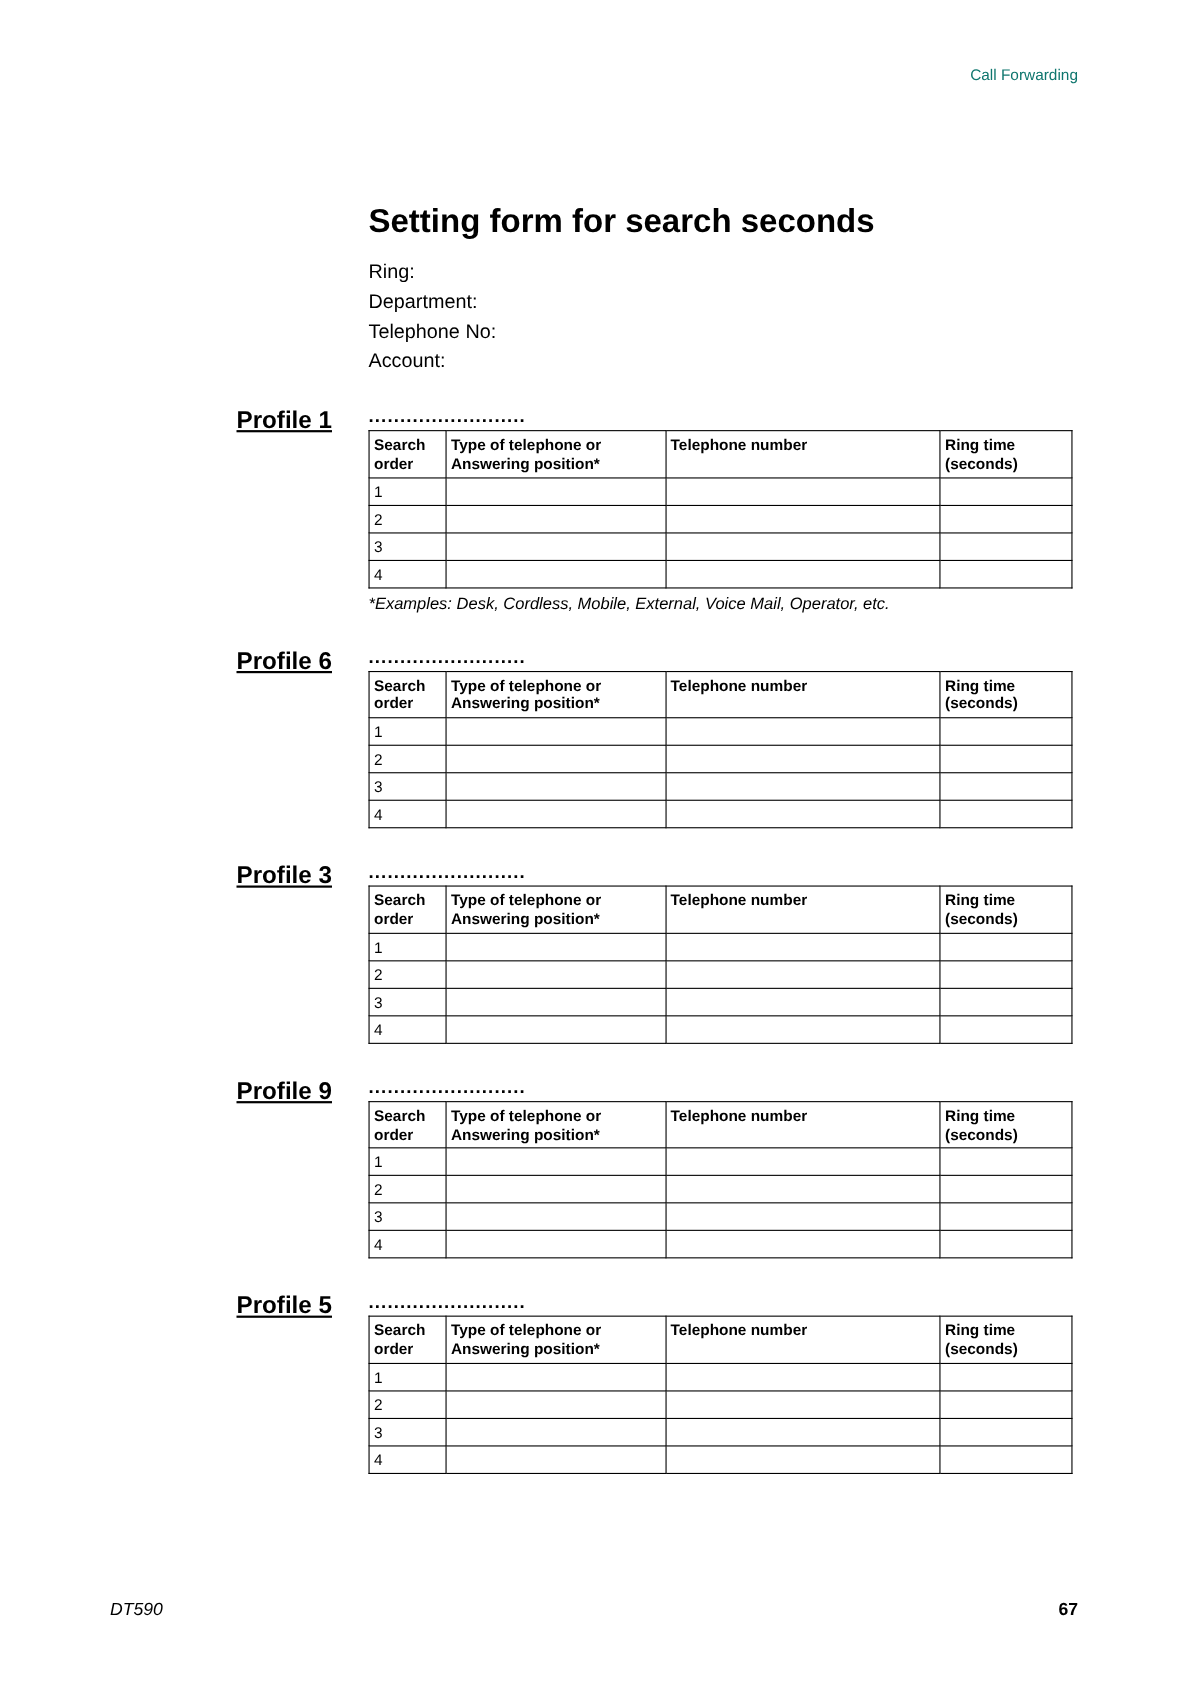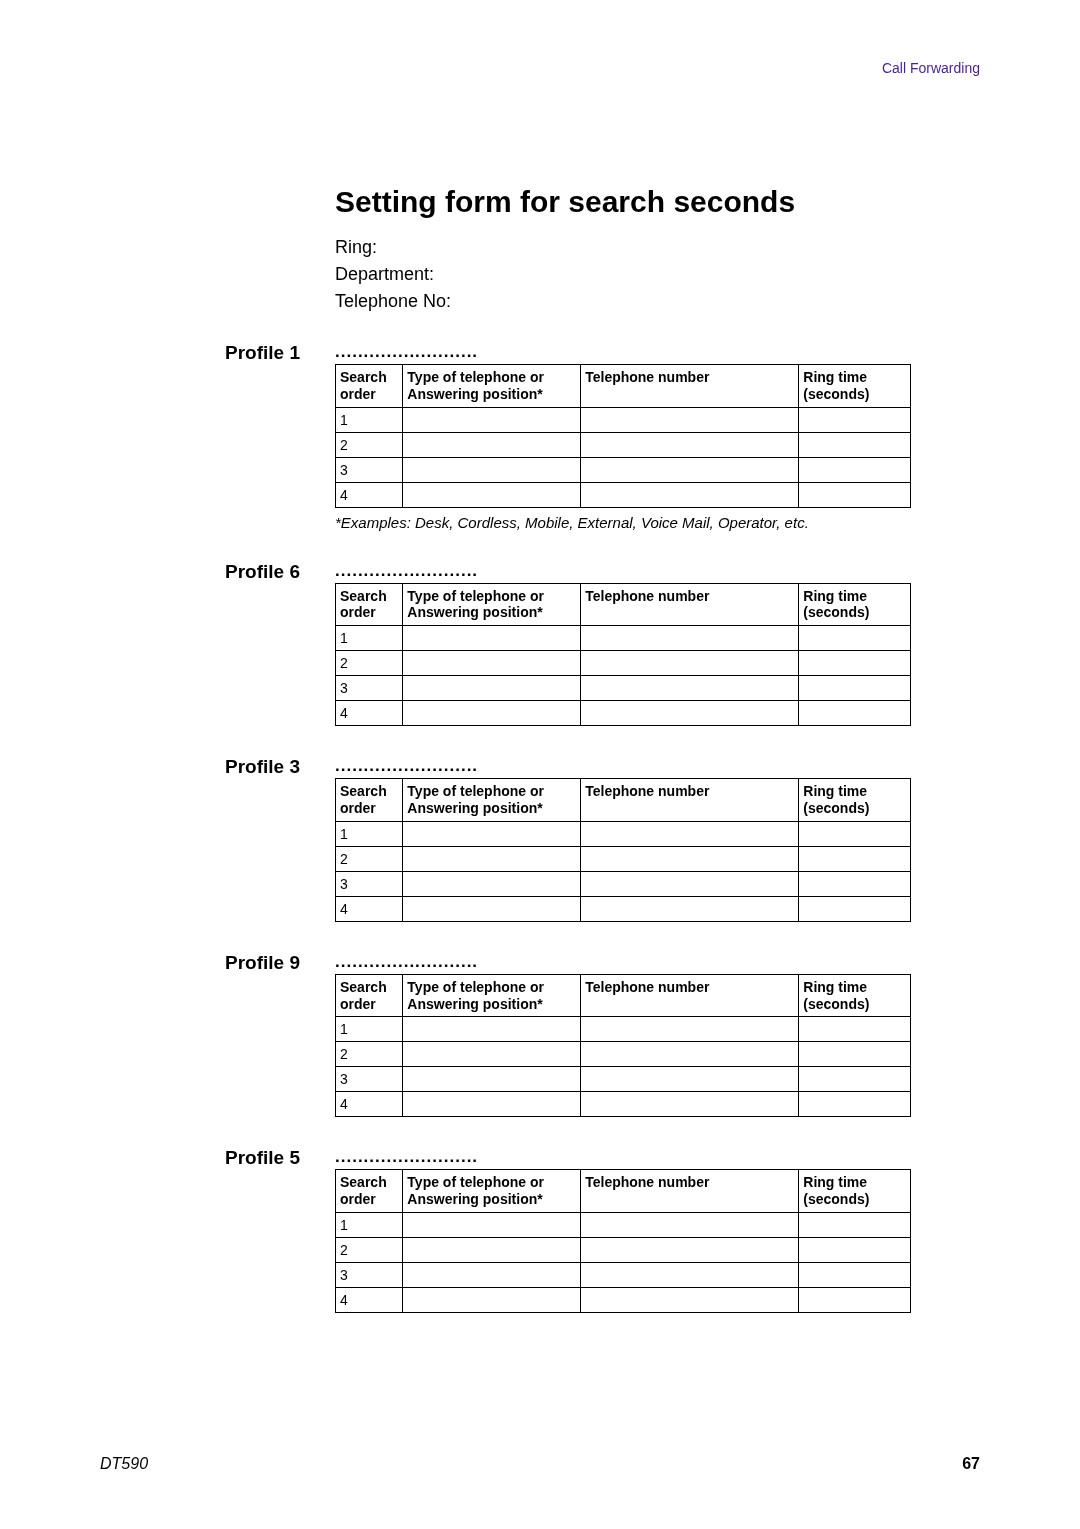--- a/index.html
+++ b/index.html
@@ -10,21 +10,21 @@
       color: #000;
       width: 1080px;
       height: 1529px;
       position: relative;
     }
     .header-text {
       position: absolute;
       top: 60px;
       right: 100px;
       font-size: 14px;
-      color: #4c1d95;
+      color: #0f766e;
     }
     .content {
       padding-left: 215px;
       padding-right: 100px;
       padding-top: 185px;
     }
     .page-title {
       font-size: 30px;
       font-weight: bold;
       margin: 0 0 18px 120px;
@@ -33,36 +33,37 @@
       font-size: 18px;
       margin: 0 0 6px 120px;
       font-weight: normal;
     }
     .profile-section {
       margin-top: 30px;
       position: relative;
     }
     .profile-label {
       position: absolute;
-      left: 10px;
+      left: 0;
       top: 0;
       font-weight: bold;
-      font-size: 19px;
+      font-size: 22px;
+      text-decoration: underline;
     }
     .dotted-line {
       margin-left: 120px;
       font-weight: bold;
       font-size: 17px;
       letter-spacing: 1px;
       margin-bottom: 2px;
     }
     table.profile-table {
       margin-left: 120px;
       border-collapse: collapse;
-      width: 576px;
+      width: 640px;
     }
     table.profile-table th,
     table.profile-table td {
       border: 1px solid #000;
       font-size: 14px;
       padding: 4px 4px;
       text-align: left;
       vertical-align: top;
     }
     table.profile-table th {
@@ -105,20 +106,21 @@
 
 <div class="header-text">Call Forwarding</div>
 
 <div class="content">
 
   <h1 class="page-title">Setting form for search seconds</h1>
 
   <div class="intro-line">Ring:</div>
   <div class="intro-line">Department:</div>
   <div class="intro-line">Telephone No:</div>
+  <div class="intro-line">Account:</div>
 
   <div id="profiles-container">
       <div class="profile-section">
         <div class="profile-label">Profile 1</div>
         <div class="dotted-line">.........................</div>
         <table class="profile-table">
           <colgroup>
             <col class="c1">
             <col class="c2">
             <col class="c3">

